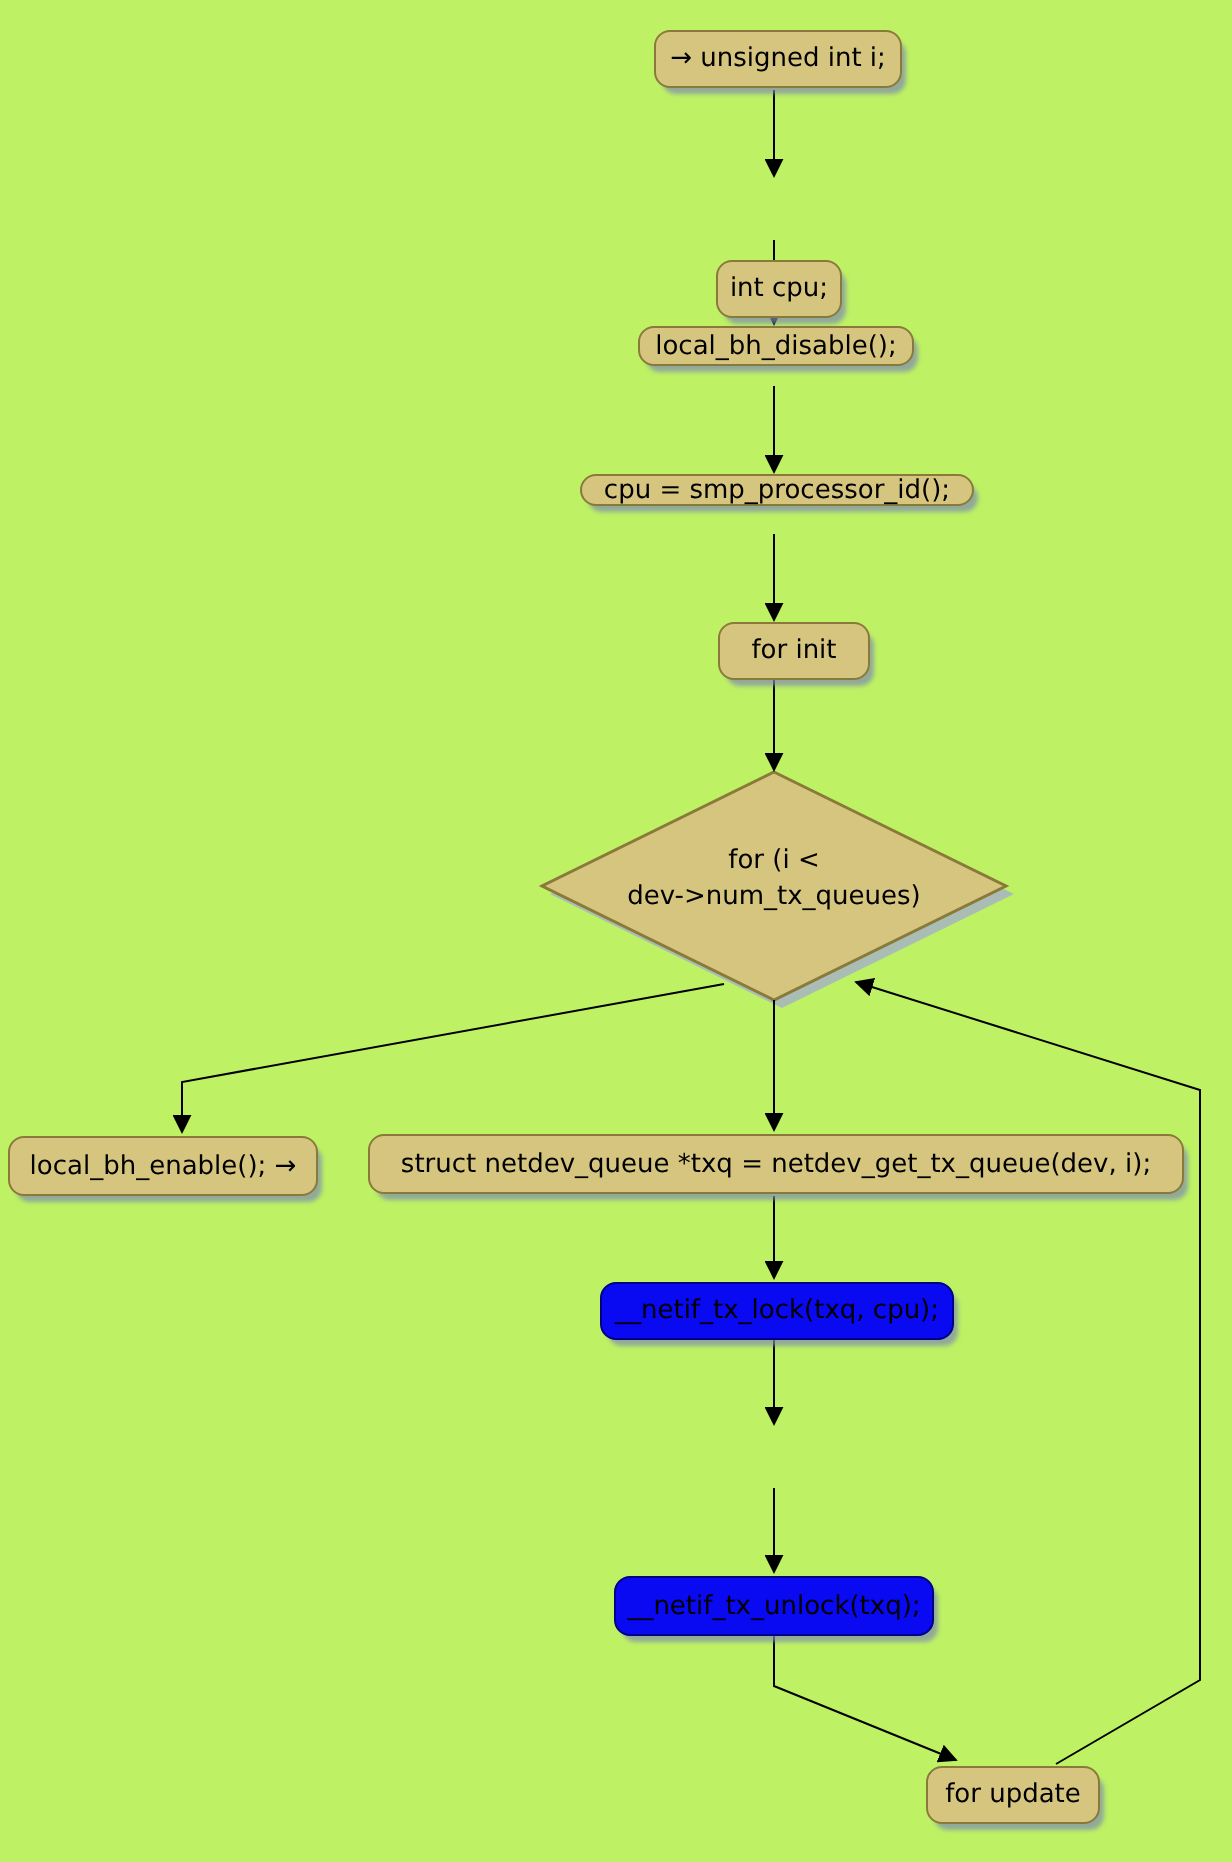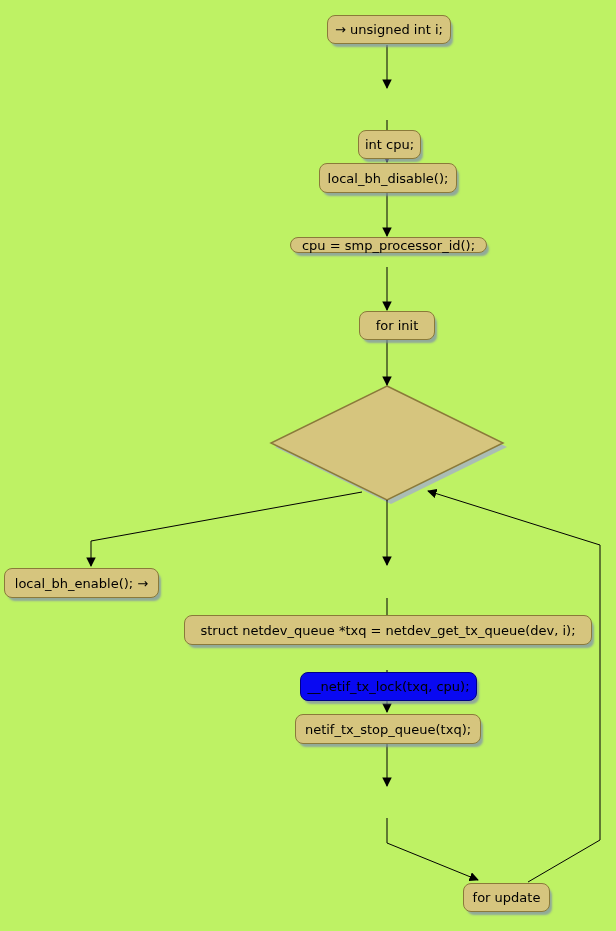--- a/index.html
+++ b/index.html
@@ -53,31 +53,35 @@
 
     <polyline points="387,818 387,843 478,880" fill="none" stroke="#000" stroke-width="1" marker-end="url(#arr)"></polyline>
 
     <polyline points="528,882 600,840 600,545 428,491" fill="none" stroke="#000" stroke-width="1" marker-end="url(#arr)"></polyline>
   </svg>
 
   <div class="node" style="left:327px;top:15px;width:124px;height:29px;">→ unsigned int i;</div>
 
   <div class="node" style="left:358px;top:90px;width:63px;height:29px;margin-top:40px;">int cpu;</div>
 
-  <div class="node" style="left:319px;top:163px;width:138px;height:30px;">local_bh_disable();</div>
+  <div class="node" style="left:319px;top:163px;width:138px;height:20px;">local_bh_disable();</div>
 
   <div class="node" style="left:290px;top:237px;width:197px;height:16px;">cpu = smp_processor_id();</div>
 
   <div class="node" style="left:359px;top:311px;width:76px;height:29px;">for init</div>
 
+  <div id="decision-label">
+    <span>for (i &lt;</span>
+    <span>dev-&gt;num_tx_queues)</span>
+  </div>
 
   <div class="node" style="left:4px;top:568px;width:155px;height:30px;">local_bh_enable(); →</div>
 
-  <div class="node" style="left:184px;top:567px;width:408px;height:30px;margin-top:48px;">struct netdev_queue *txq = netdev_get_tx_queue(dev, i);</div>
+  <div class="node" style="left:184px;top:567px;width:408px;height:30px;">struct netdev_queue *txq = netdev_get_tx_queue(dev, i);</div>
 
-  <div class="node blue" style="left:300px;top:672px;width:177px;height:29px;">__netif_tx_lock(txq, cpu);</div>
+  <div class="node blue" style="left:300px;top:641px;width:177px;height:29px;">__netif_tx_lock(txq, cpu);</div>
 
-  <div class="node" style="left:295px;top:714px;width:186px;height:30px;">netif_tx_stop_queue(txq);</div>
 
+  <div class="node blue" style="left:307px;top:788px;width:160px;height:30px;">__netif_tx_unlock(txq);</div>
 
   <div class="node" style="left:463px;top:883px;width:87px;height:29px;text-align:right;">for update</div>
 
 </div>
 
 </body></html>

